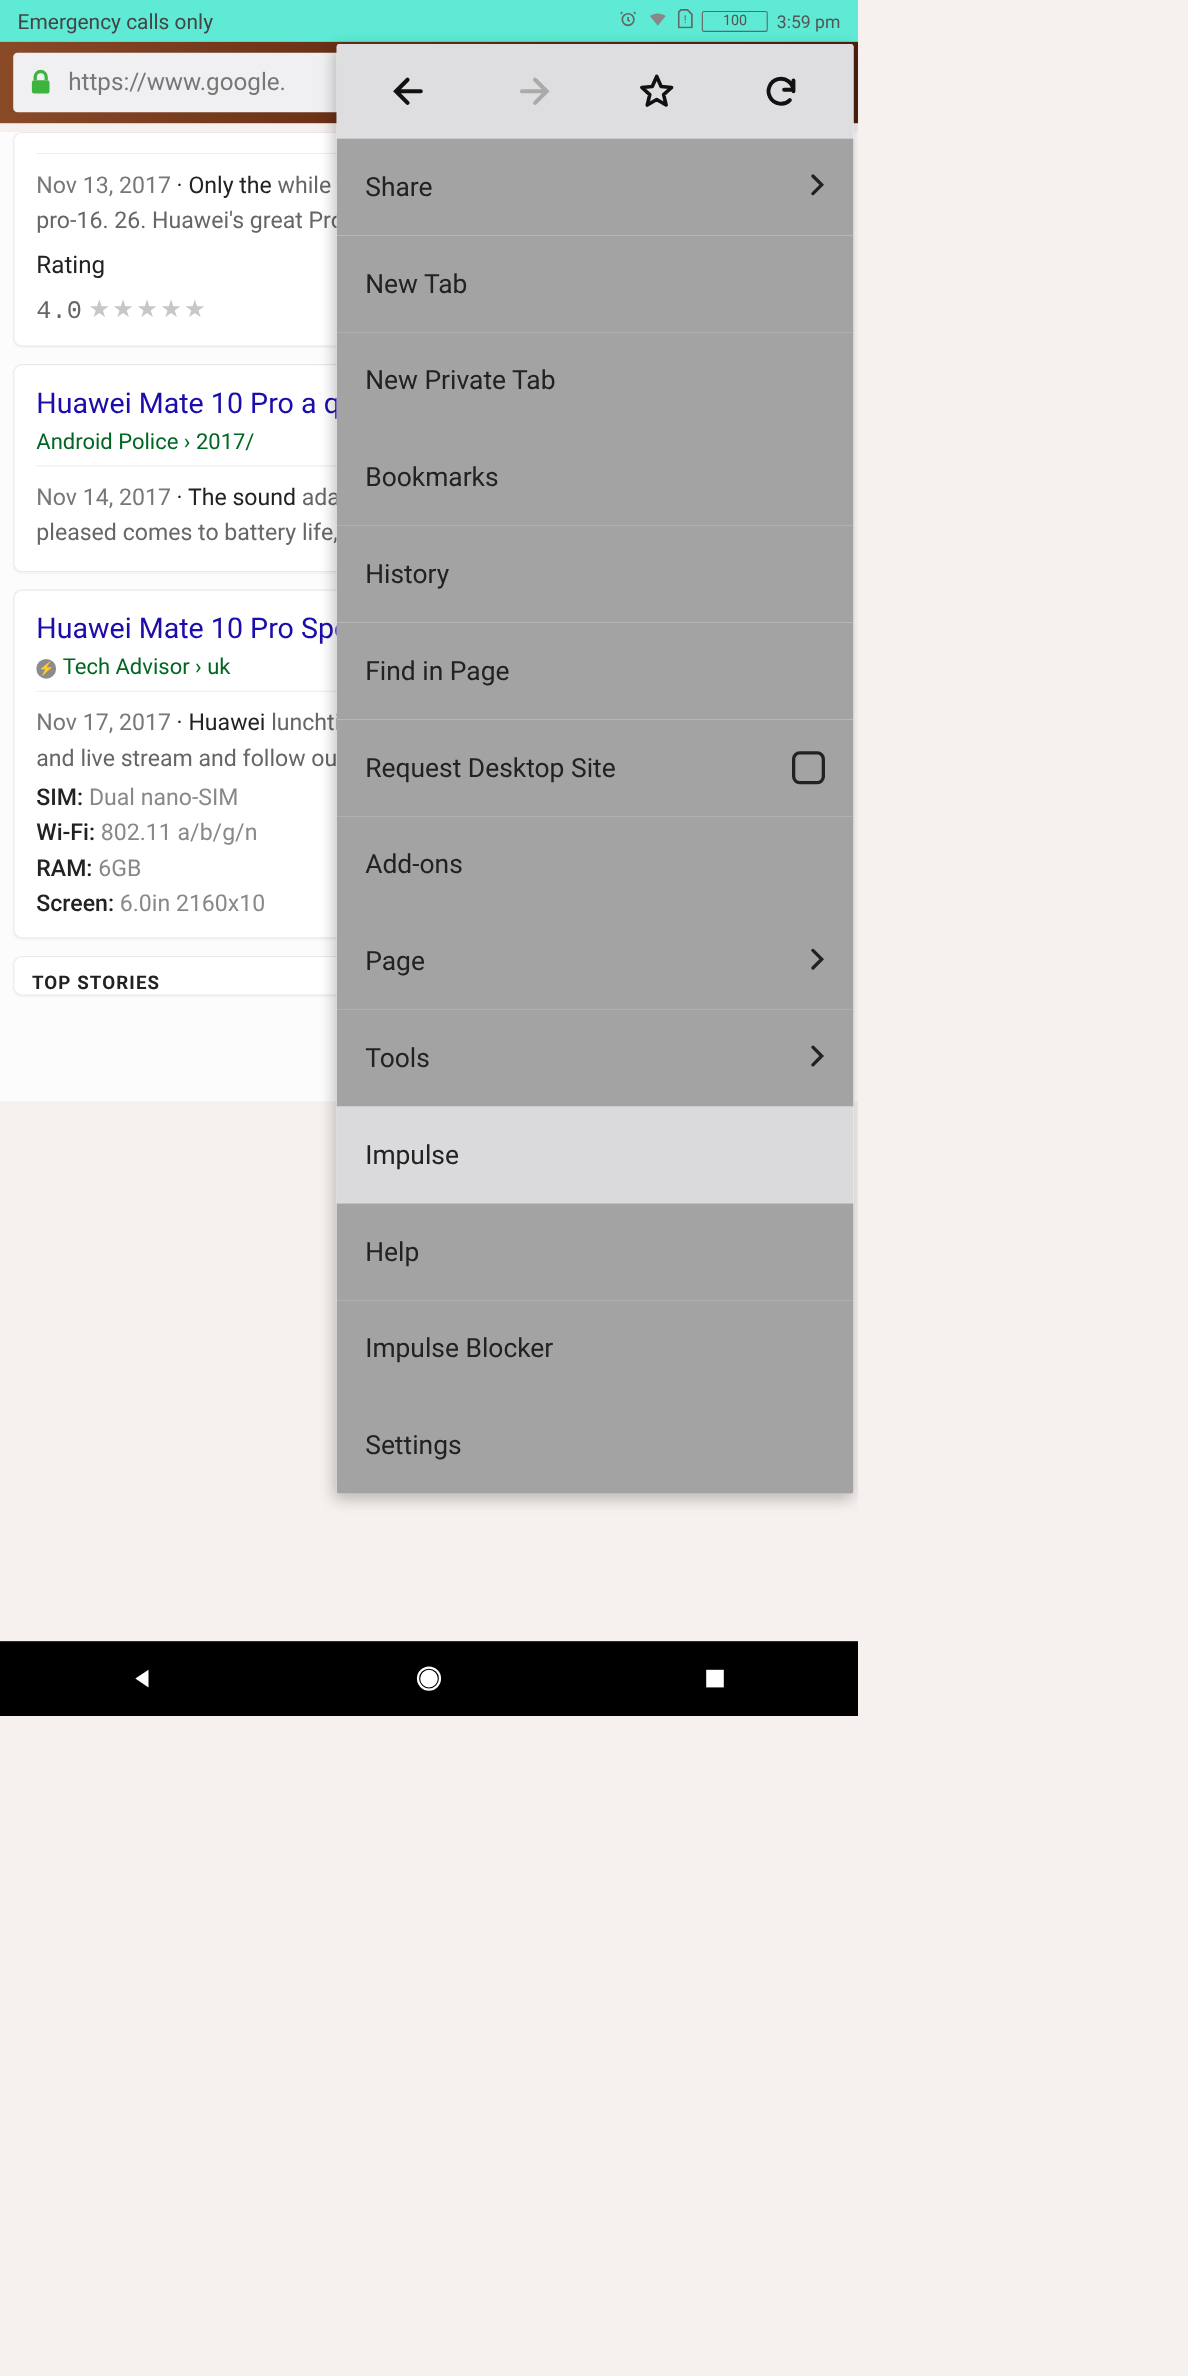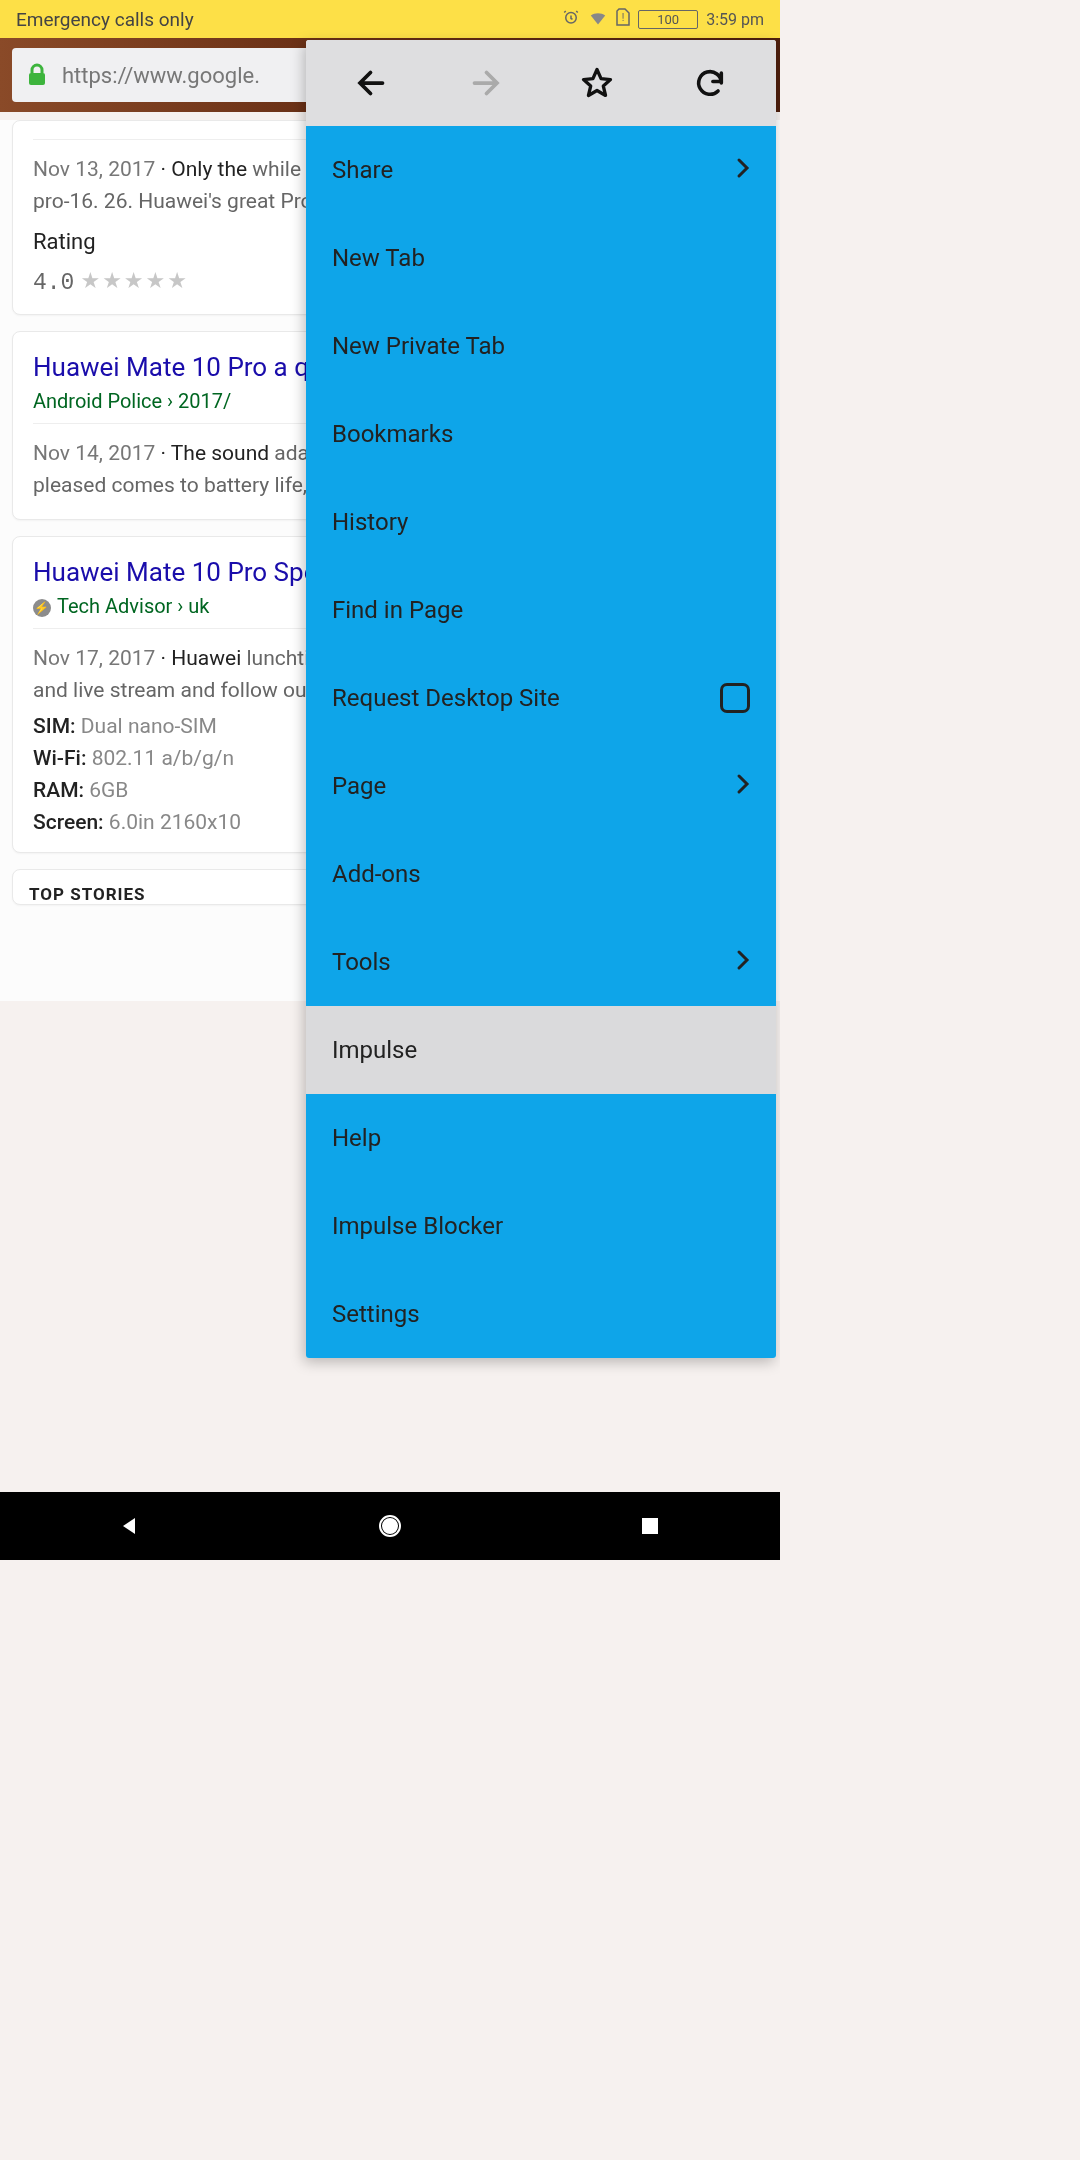--- a/index.html
+++ b/index.html
@@ -1,17 +1,17 @@
 <!DOCTYPE html>
 <html><head>
 <meta charset="utf-8">
 <style>
   * { box-sizing: border-box; margin: 0; padding: 0; }
   html, body { width: 780px; height: 1560px; font-family: Roboto, Arial, sans-serif; overflow: hidden; background: #f6f1ef; color: #222; }
-  .statusbar { height: 38px; background: #fde047; display: flex; align-items: center; padding: 0 16px; font-size: 19px; color: #444; gap: 48px; }
+  .statusbar { height: 38px; background: #5eead4; display: flex; align-items: center; padding: 0 16px; font-size: 19px; color: #444; gap: 48px; }
   .statusbar .left { flex: 1; }
   .statusbar .right { display: flex; align-items: center; gap: 8px; font-size: 18px; color: #555; }
   .statusbar .right .time { font-size: 16px; color: #555; }
   .battery { border: 1.5px solid #666; border-radius: 2px; padding: 0 18px; font-size: 13px; line-height: 17px; color:#555;}
   .browserbar-wrap { height: 74px; background: linear-gradient(90deg,#8a4a28 0%, #6a3016 40%, #4e1f0d 100%); padding: 10px 12px; position: relative; }
   .urlbar { background: #f0f0f2; border-radius: 4px; height: 54px; display: flex; align-items: center; padding: 0 14px; gap: 14px; font-size: 22px; color: #777; overflow:hidden; white-space:nowrap;}
   .lock { width: 22px; height: 24px; }
   .page { background: #fcfcfc; padding: 0 12px 80px 12px; }
   .card { background: #fff; border: 1px solid #e9e9e9; border-radius: 8px; padding: 18px 20px 18px 20px; margin-bottom: 16px; box-shadow: 0 1px 2px rgba(0,0,0,0.04); }
   .card .date { color: #777; font-size: 21px; }
@@ -28,21 +28,21 @@
   .spec-line { font-size: 21px; margin-top: 8px; }
   .spec-line .label { color: #222; font-weight: 500; }
   .spec-line .value { color: #888; }
   .topstories { font-size: 17px; font-weight: 700; letter-spacing: 1px; color: #222; padding: 14px 4px 0 16px; }
 
   .overlay { position: absolute; top: 40px; right: 4px; width: 470px; background: #f8f8f8; box-shadow: -2px 4px 14px rgba(0,0,0,0.25); border-radius: 3px; overflow: hidden; z-index: 50; }
   .menu-top { background: #dedee0; height: 86px; display: flex; align-items: center; justify-content: space-around; padding: 0 10px; }
   .menu-top .ico { width: 40px; height: 40px; display:flex; align-items:center; justify-content:center; }
   .menu-top .ico.disabled svg { stroke: #aaa; }
   .menu-list { display: flex; flex-direction: column; }
-  .menu-item { height: 88px; display: flex; align-items: center; padding: 0 26px; font-size: 24px; color: #222; background: #0ea5e9; justify-content: space-between; }
+  .menu-item { height: 88px; display: flex; align-items: center; padding: 0 26px; font-size: 24px; color: #222; background: #a3a3a3; justify-content: space-between; }
   .menu-item.highlight { background: #dadadc; }
   .menu-item .chev { font-size: 20px; color: #333; }
   .checkbox { width: 30px; height: 30px; border: 3px solid #222; border-radius: 7px; }
 
   .navbar { position: absolute; left:0; right:0; bottom: 0; height: 68px; background: #000; display: flex; align-items: center; justify-content: space-around; }
   .navbar .nbtn { width: 30px; height: 30px; display:flex; align-items:center; justify-content:center; }
   .root { position: relative; width: 780px; height: 1560px; overflow:hidden; }
 </style>
 </head>
 <body>
@@ -174,27 +174,27 @@
           <span>History</span>
         </div>
         <div class="menu-item">
           <span>Find in Page</span>
         </div>
         <div class="menu-item">
           <span>Request Desktop Site</span>
           <span class="checkbox"></span>
         </div>
         <div class="menu-item">
+          <span>Add-ons</span>
+        </div>
+        <div class="menu-item">
           <span>Page</span>
           <span class="chev"><svg width="14" height="22" viewBox="0 0 14 22" fill="none" stroke="#222" stroke-width="3" stroke-linecap="round">
               <path d="M3 3l8 8-8 8"></path>
             </svg></span>
-        </div>
-        <div class="menu-item">
-          <span>Add-ons</span>
         </div>
         <div class="menu-item">
           <span>Tools</span>
           <span class="chev"><svg width="14" height="22" viewBox="0 0 14 22" fill="none" stroke="#222" stroke-width="3" stroke-linecap="round">
               <path d="M3 3l8 8-8 8"></path>
             </svg></span>
         </div>
         <div class="menu-item highlight">
           <span>Impulse</span>
         </div>

